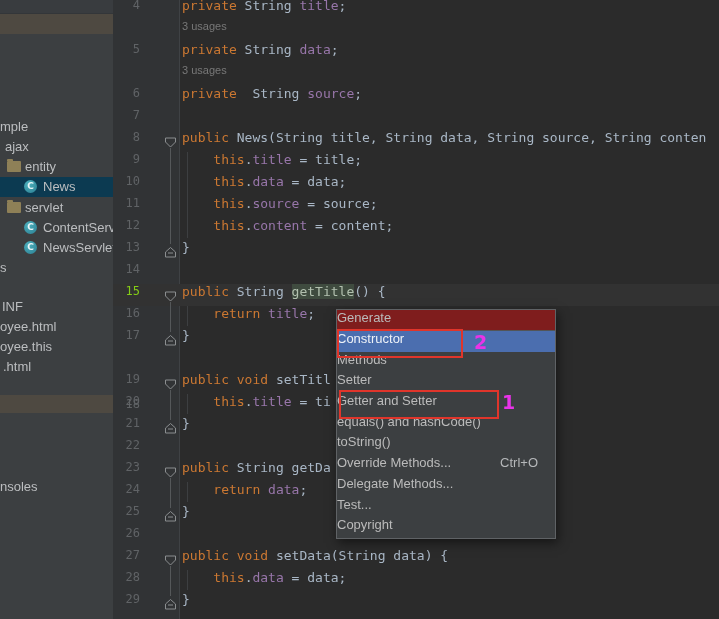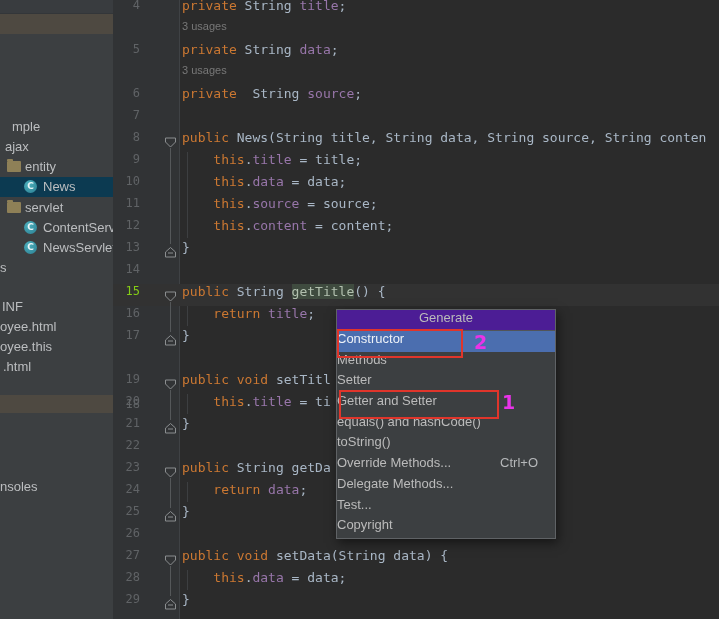--- a/index.html
+++ b/index.html
@@ -43,22 +43,22 @@
                  background:#8e8057;border-radius:1px 1px 0 0;}
   .clsicon{width:13px;height:13px;border-radius:50%;top:3px;
            background:radial-gradient(circle at 35% 30%,#4db0bd,#2b7f92);
            color:#eaf6f8;font:bold 9px "DejaVu Sans",sans-serif;
            text-align:center;line-height:13px;}
 
   
   .popup{left:336px;top:309px;width:220px;background:#3c3f41;
          border:1px solid #5f6265;box-sizing:border-box;z-index:10;
          box-shadow:2px 4px 10px rgba(0,0,0,.5);}
-  .popup-title{height:20px;line-height:20px;text-align:center;color:#bbbbbb;
-               font:13px "Liberation Sans",sans-serif;background:#4c1d95;
+  .popup-title{height:20px;line-height:20px;text-align:left;color:#bbbbbb;
+               font:13px "Liberation Sans",sans-serif;background:#7f1d1d;
                border-bottom:1px solid #525558;}
   .pitem{position:relative;height:20.7px;line-height:20.7px;
          color:#bbbbbb;font:13px "Liberation Sans",sans-serif;white-space:nowrap;}
   .pitem.sel{background:#4b6eaf;color:#eef2f8;}
   .pitem .sc{position:absolute;right:17px;top:0;color:#b6b8ba;}
 
   
   .annbox{border:2px solid #e0352b;z-index:20;}
   .annlbl{z-index:21;color:#e833e8;font:bold 19px "DejaVu Sans",sans-serif;}
 </style>
@@ -167,21 +167,21 @@
           <polygon points="1.5,11 1.5,6 6.5,1.5 11.5,6 11.5,11" fill="none" stroke="#8b8e90" stroke-width="1"></polygon>
           <line x1="4" y1="7" x2="9" y2="7" stroke="#8b8e90"></line>
         </svg></div>
       <div class="abs crow" style="top: 592px;"><span class="sg-pl">}</span></div>
     </div>
 
   <div class="abs sidebar" id="sidebar">
     <div class="abs topstrip"></div>
   <div class="abs olivebar" style="top: 14px; height: 20px;"></div>
       <div class="abs olivebar" style="top: 395px; height: 18px;"></div>
-      <div class="abs titem" style="top: 117px; left: 12px; width: 113px;">
+      <div class="abs titem" style="top: 117px; left: 0px; width: 113px;">
         <span class="lbl" style="left: 0px;">mple</span>
       </div>
       <div class="abs titem" style="top: 137px; left: 0px; width: 113px;">
         <span class="lbl" style="left: 5px;">ajax</span>
       </div>
       <div class="abs titem" style="top: 157px; left: 0px; width: 113px;">
         <div class="ticon folder" style="left: 7px; top: 4px;"></div>
         <span class="lbl" style="left: 25px;">entity</span>
       </div>
       <div class="abs titem sel" style="top: 177px; left: 0px; width: 113px;">

